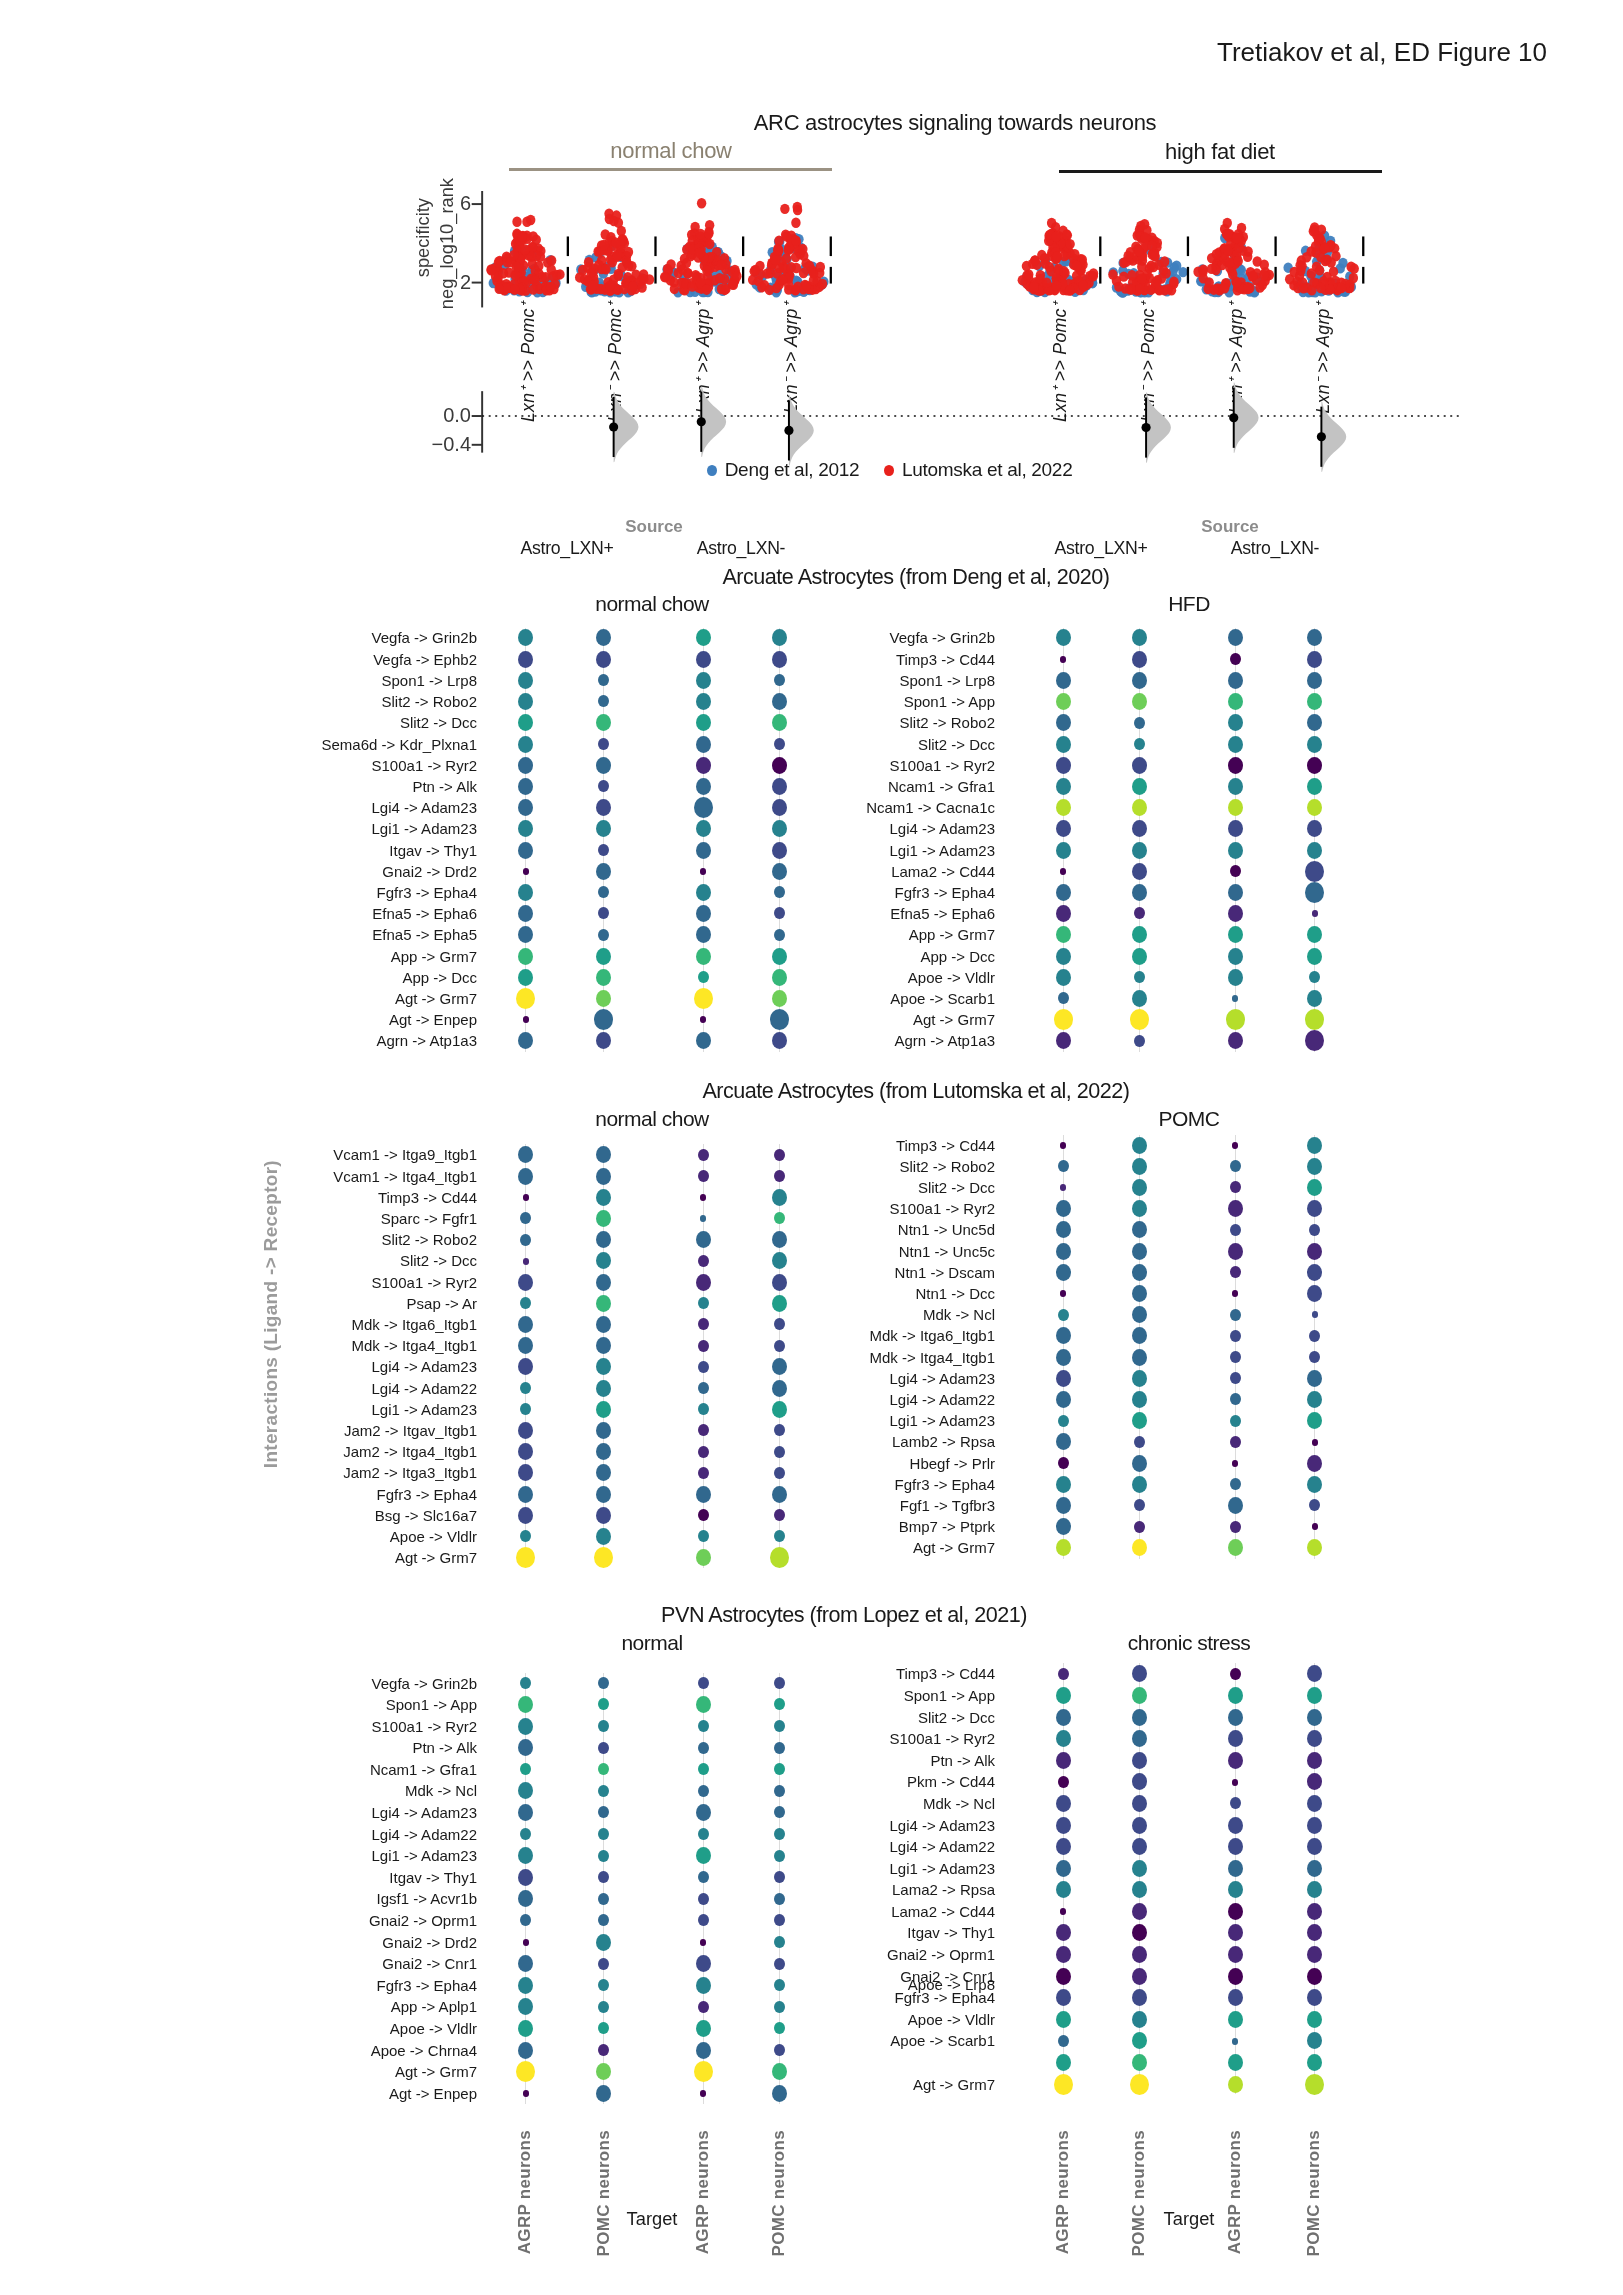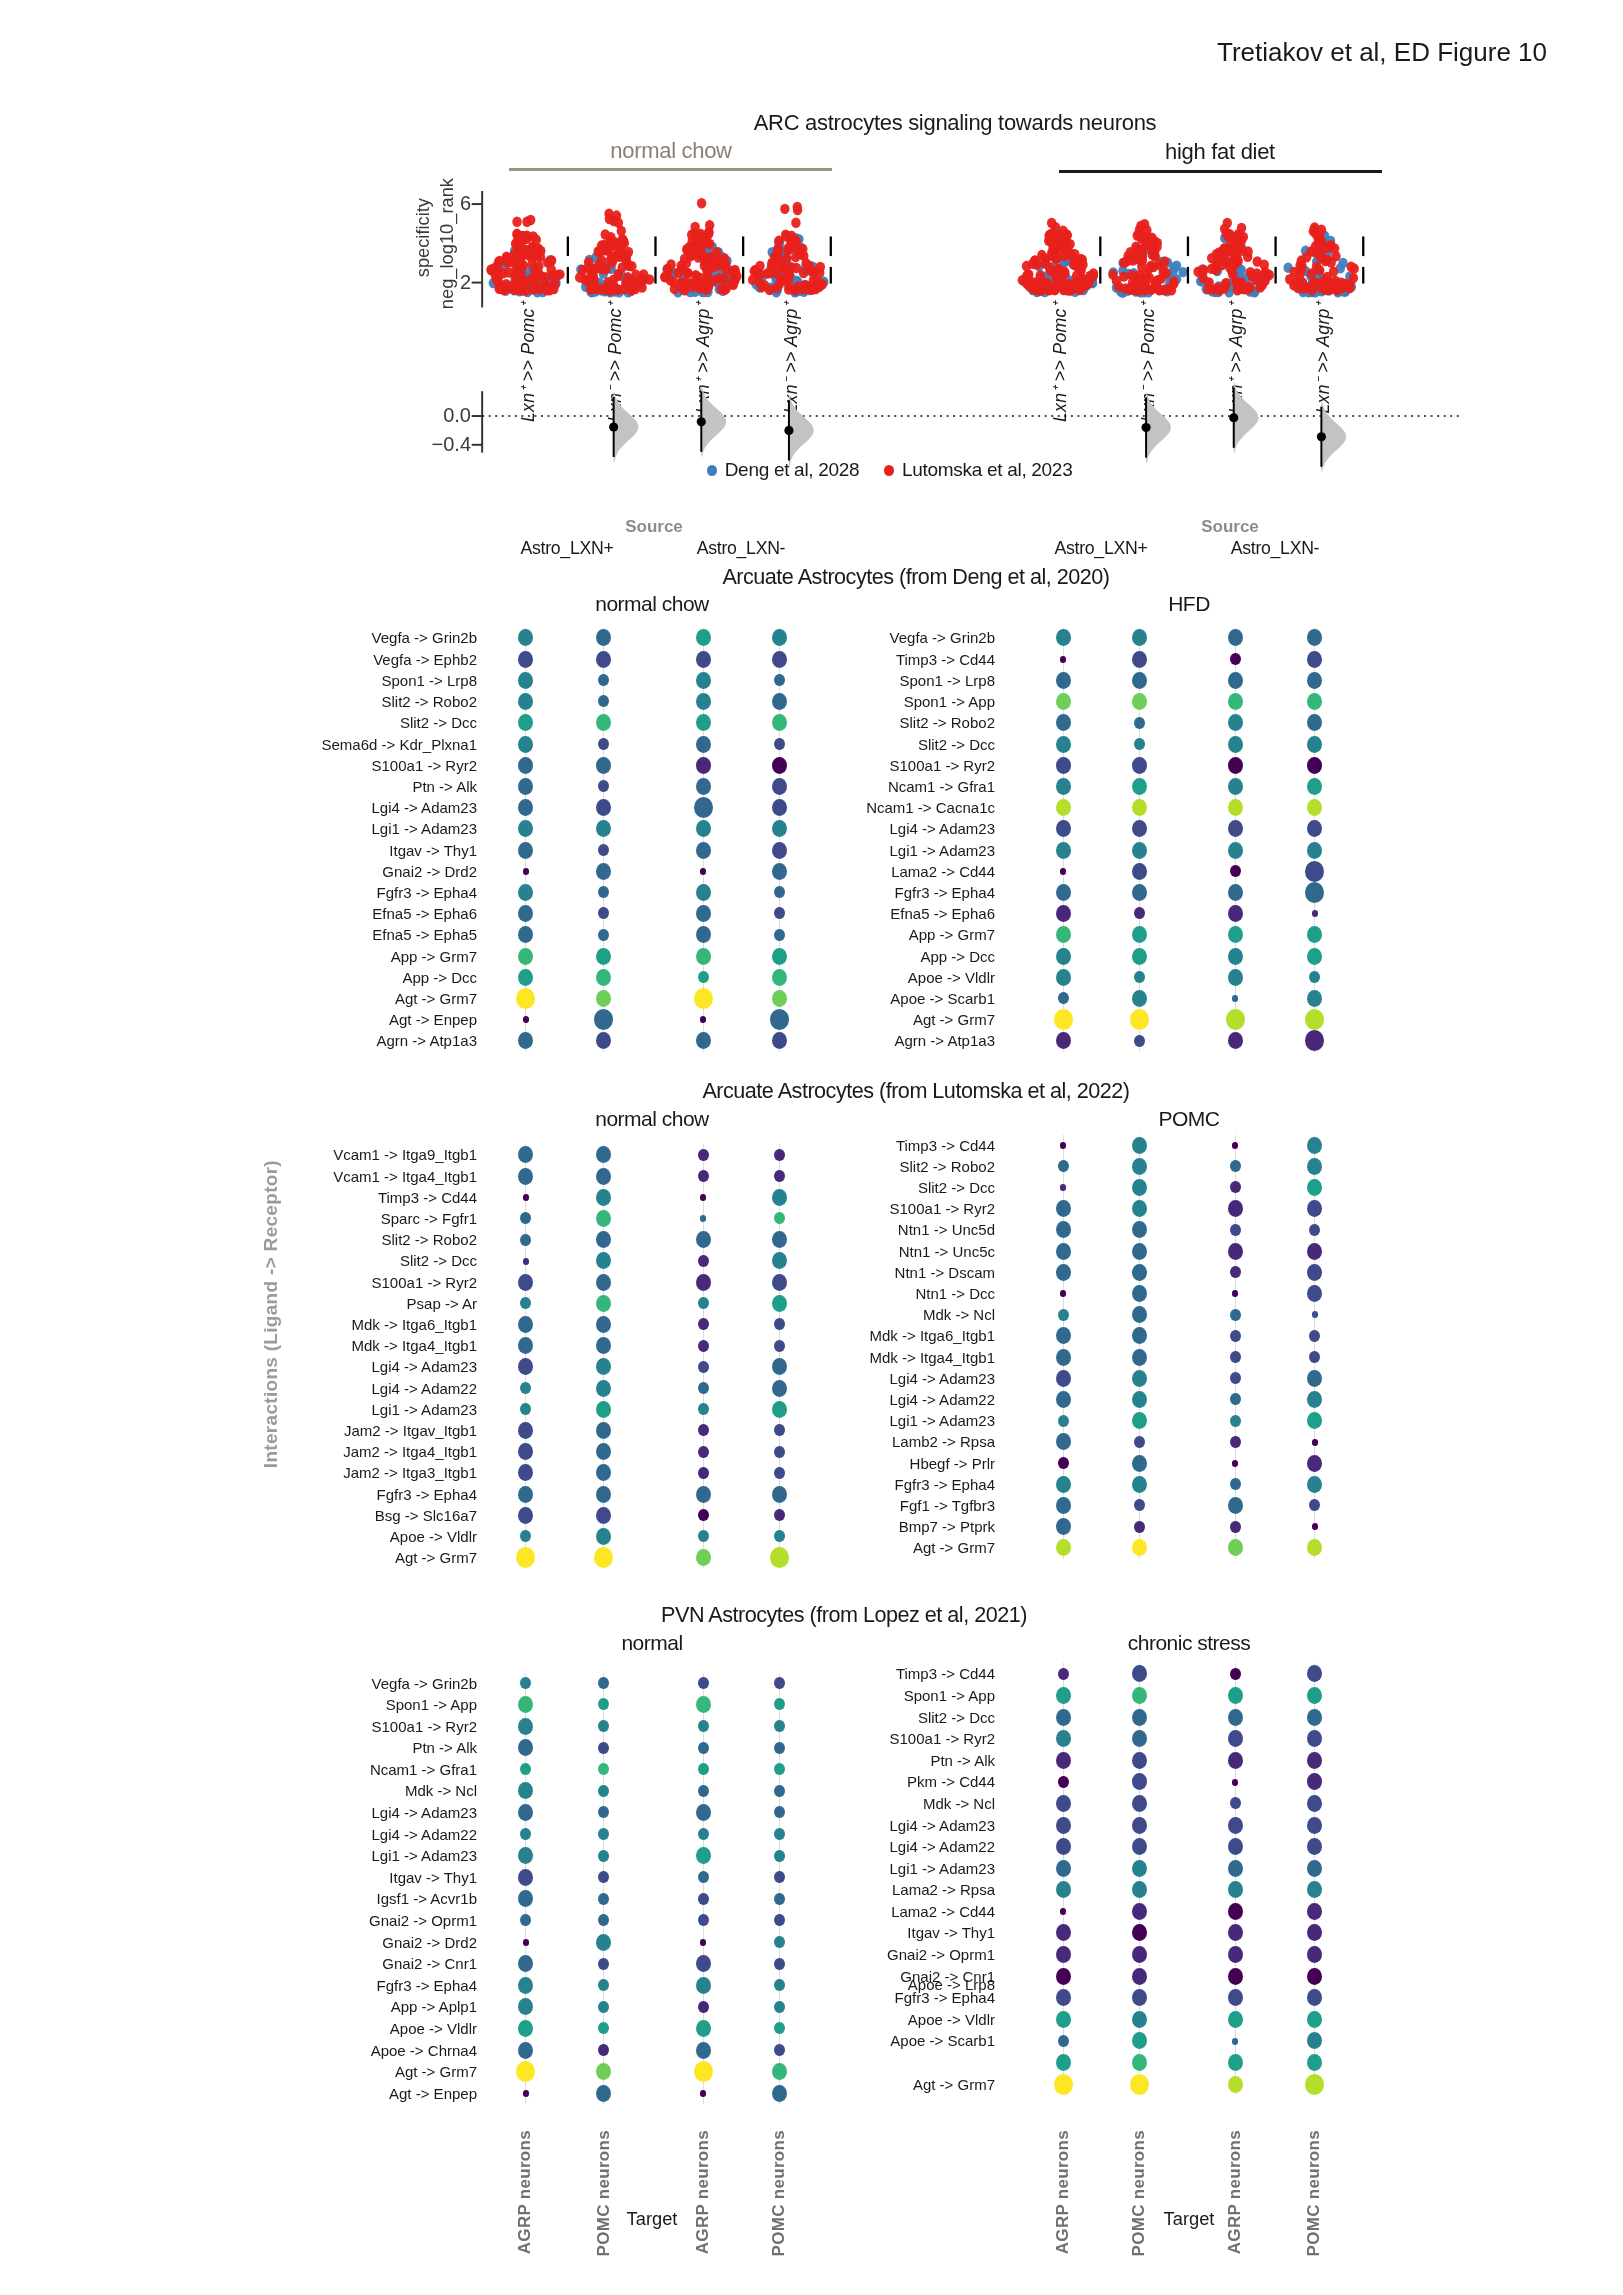--- a/index.html
+++ b/index.html
@@ -48,25 +48,25 @@
   <div class="vtext axlab" style="left:412px;top:198px;">specificity</div>
   <div class="vtext axlab" style="left:436px;top:178px;">neg_log10_rank</div>
   <div class="tick" style="left:432px;top:192px;width:39px;">6</div>
   <div class="tick" style="left:432px;top:271px;width:39px;">2</div>
   <div class="tick" style="left:415px;top:404px;width:56px;">0.0</div>
   <div class="tick" style="left:415px;top:433px;width:56px;">−0.4</div>
 
   <div class="legend" style="left:707px;top:459px;">
     <span class="item">
       <span class="lmark" id="lmark0" style="background: rgb(63, 127, 191);"></span>
-      <span>Deng et al, 2028</span>
+      <span>Deng et al, 2012</span>
     </span>
     <span class="item">
       <span class="lmark" id="lmark1" style="background: rgb(232, 33, 28);"></span>
-      <span>Lutomska et al, 2023</span>
+      <span>Lutomska et al, 2022</span>
     </span>
   </div>
 
   <div class="ctr srclab" style="left:654px;top:517px;">Source</div>
   <div class="ctr srclab" style="left:1230px;top:517px;">Source</div>
   <div class="ctr astro" style="left:567px;top:538px;">Astro_LXN+</div>
   <div class="ctr astro" style="left:741px;top:538px;">Astro_LXN-</div>
   <div class="ctr astro" style="left:1101px;top:538px;">Astro_LXN+</div>
   <div class="ctr astro" style="left:1275px;top:538px;">Astro_LXN-</div>
 

